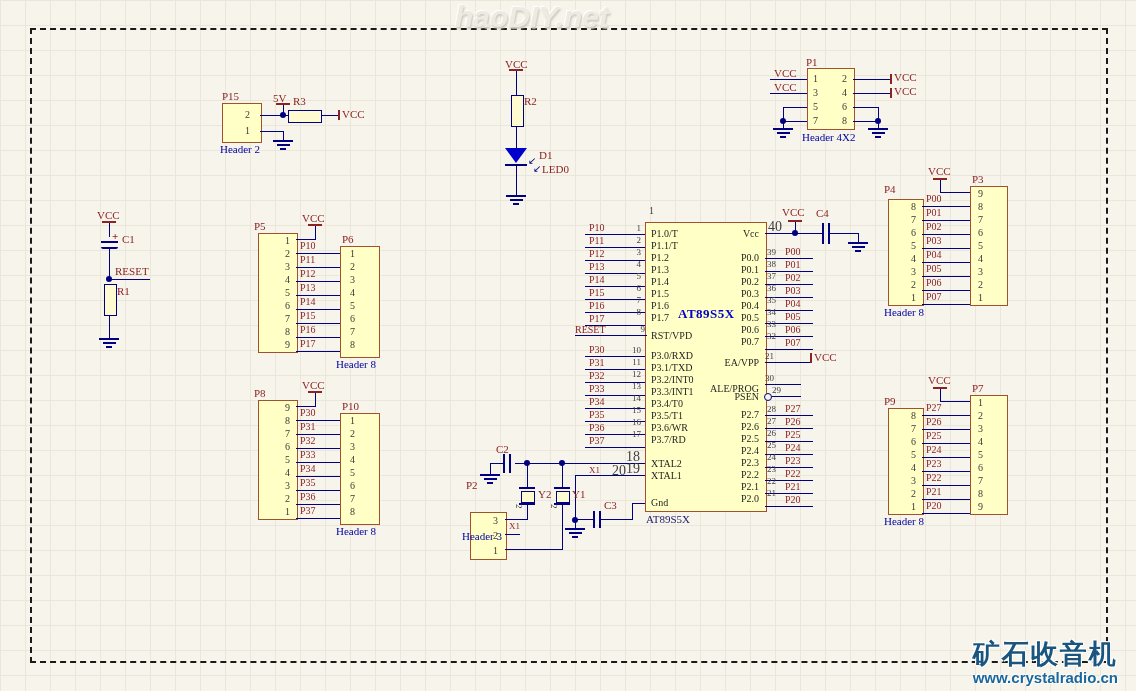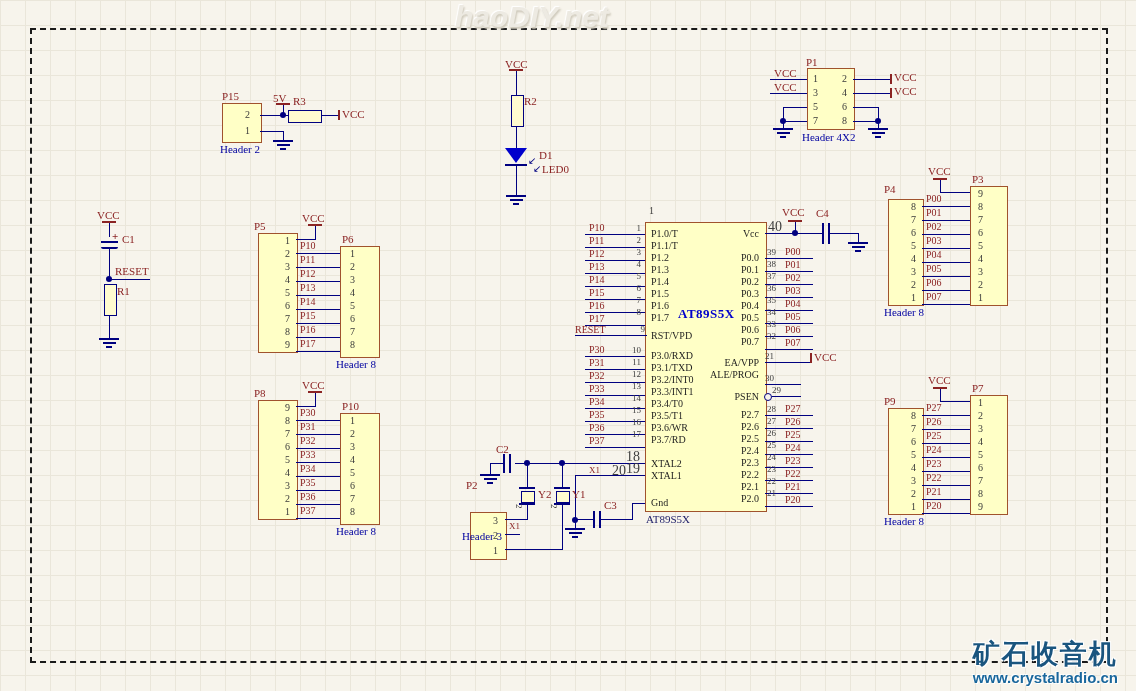--- a/index.html
+++ b/index.html
@@ -386,21 +386,21 @@
 
   <div class="nrow" style="left:765px;top:351px;width:45px">
     <span class="pnum">21</span>
   </div>
   <div class="name1 tr" style="left:685px;top:357px;width:74px;text-align:right">EA/VPP</div>
   <div class="vtick" style="left:810px;top:353px"></div>
   <div class="lbl" style="left:814px;top:352px">VCC</div>
   <div class="nrow" style="left:765px;top:373px;width:36px">
     <span class="pnum">30</span>
   </div>
-  <div class="name1 tr" style="left:665px;top:369px;width:94px;">ALE/PROG</div>
+  <div class="name1 tr" style="left:665px;top:383px;width:94px;">ALE/PROG</div>
   <div class="bubble" style="left:764px;top:393px"></div>
   <div class="nrow" style="left:772px;top:385px;width:29px">
     <span class="pnum">29</span>
   </div>
   <div class="name1 tr" style="left:685px;top:391px;width:74px;text-align:right">PSEN</div>
 
   <div class="netcol r12 pl20" style="left:765px;top:403px;width:48px">
       <div>P27</div>
       <div>P26</div>
       <div>P25</div>

